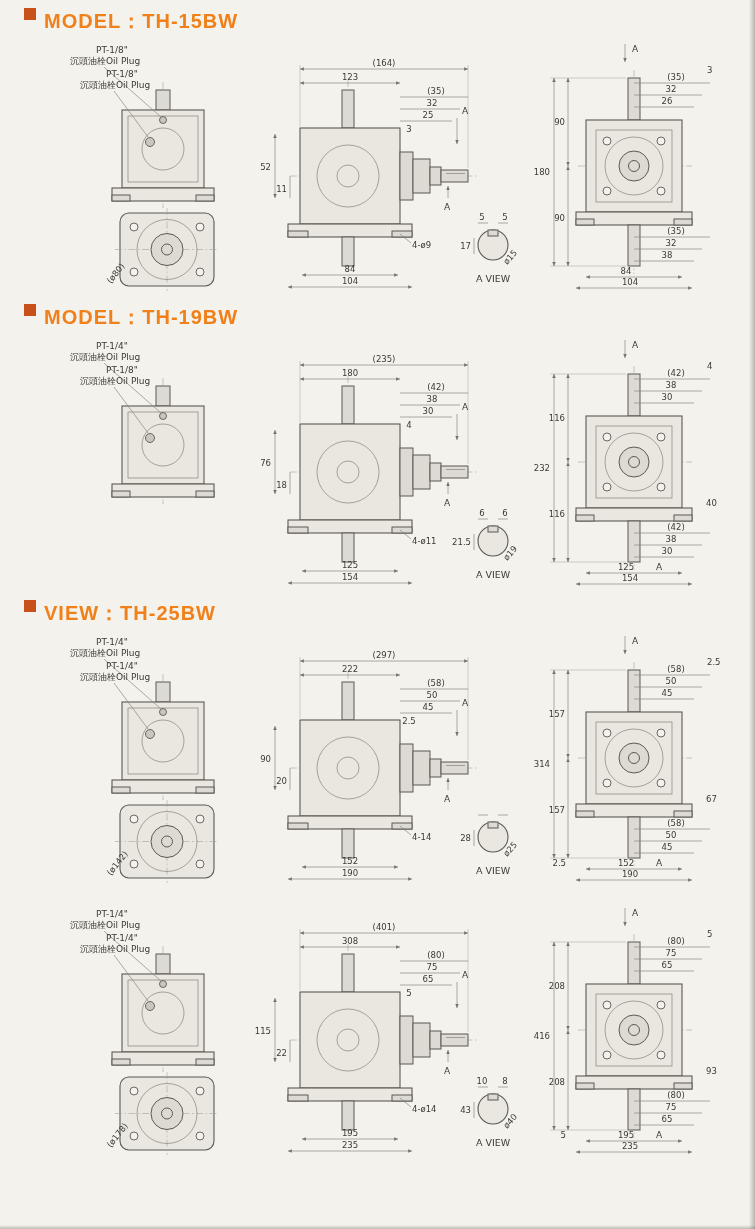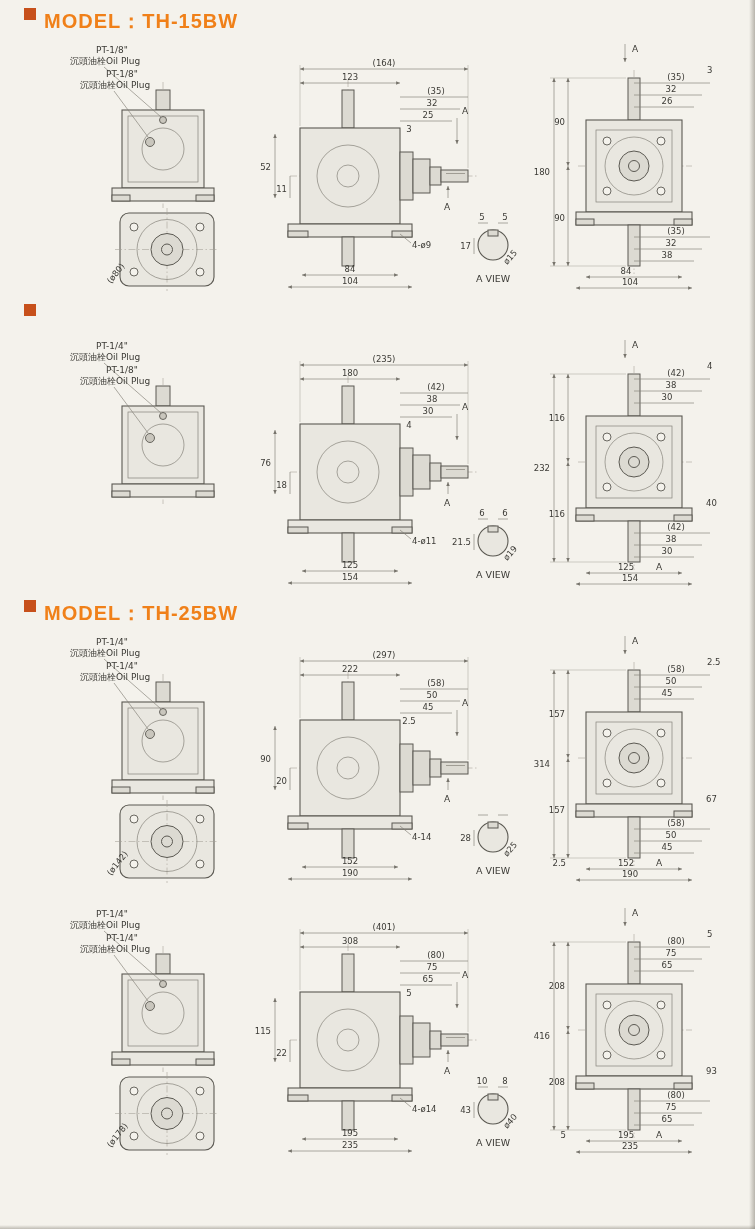--- a/index.html
+++ b/index.html
@@ -191,20 +191,21 @@
         <text class="lbl" x="646" y="242"></text>
         <line class="dimline" x1="566" y1="256" x2="682" y2="256" marker-start="url(#ar)" marker-end="url(#ar)"></line>
         <text class="dim" x="620" y="253" text-anchor="middle">104</text>
       </g>
     </svg>
   </section>
 
   <section class="model-section">
     <div class="sec-header">
       <span class="bullet"></span>
+      <h2 class="model-title">MODEL：TH-19BW</h2>
     </div>
     <svg class="drawing" viewBox="0 0 735 262" width="735" height="262">
       <defs>
         <marker id="ar" markerWidth="7" markerHeight="7" refX="6" refY="3.5" orient="auto-start-reverse">
           <path d="M0 0.8 L6 3.5 L0 6.2 Z" fill="#76736b"></path>
         </marker>
       </defs>
 
       <g>
         <line class="center" x1="153" y1="50" x2="153" y2="176"></line>
@@ -348,21 +349,21 @@
         <text class="lbl" x="646" y="242">A</text>
         <line class="dimline" x1="566" y1="256" x2="682" y2="256" marker-start="url(#ar)" marker-end="url(#ar)"></line>
         <text class="dim" x="620" y="253" text-anchor="middle">154</text>
       </g>
     </svg>
   </section>
 
   <section class="model-section">
     <div class="sec-header">
       <span class="bullet"></span>
-      <h2 class="model-title">MODEL：TH-25BW</h2>
+      <h2 class="model-title">VIEW：TH-25BW</h2>
     </div>
     <svg class="drawing" viewBox="0 0 735 262" width="735" height="262">
       <defs>
         <marker id="ar" markerWidth="7" markerHeight="7" refX="6" refY="3.5" orient="auto-start-reverse">
           <path d="M0 0.8 L6 3.5 L0 6.2 Z" fill="#76736b"></path>
         </marker>
       </defs>
 
       <g>
         <line class="center" x1="153" y1="50" x2="153" y2="176"></line>

